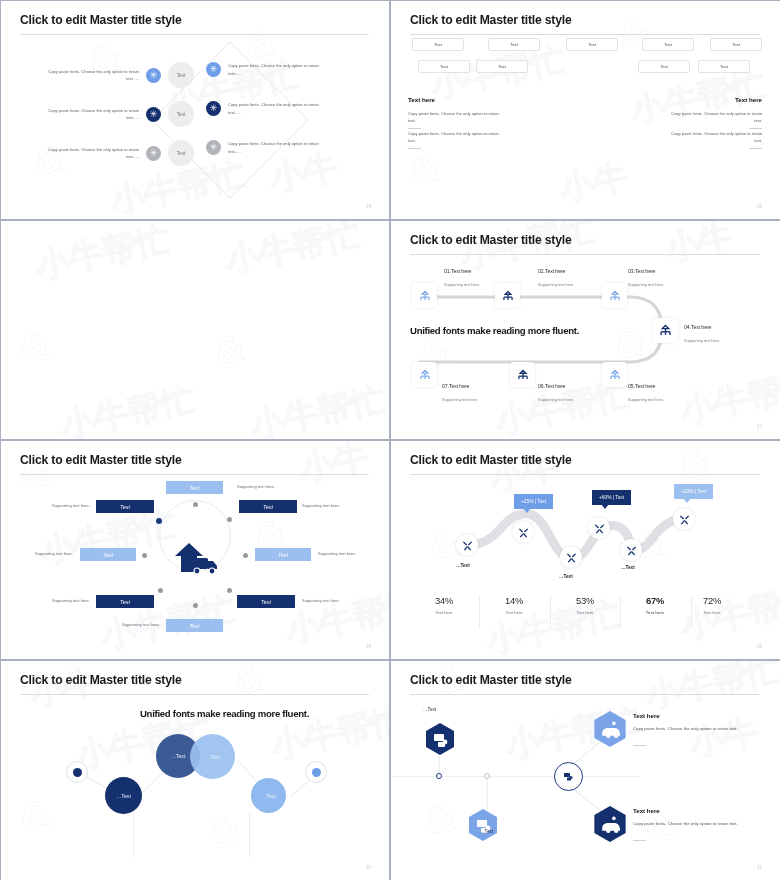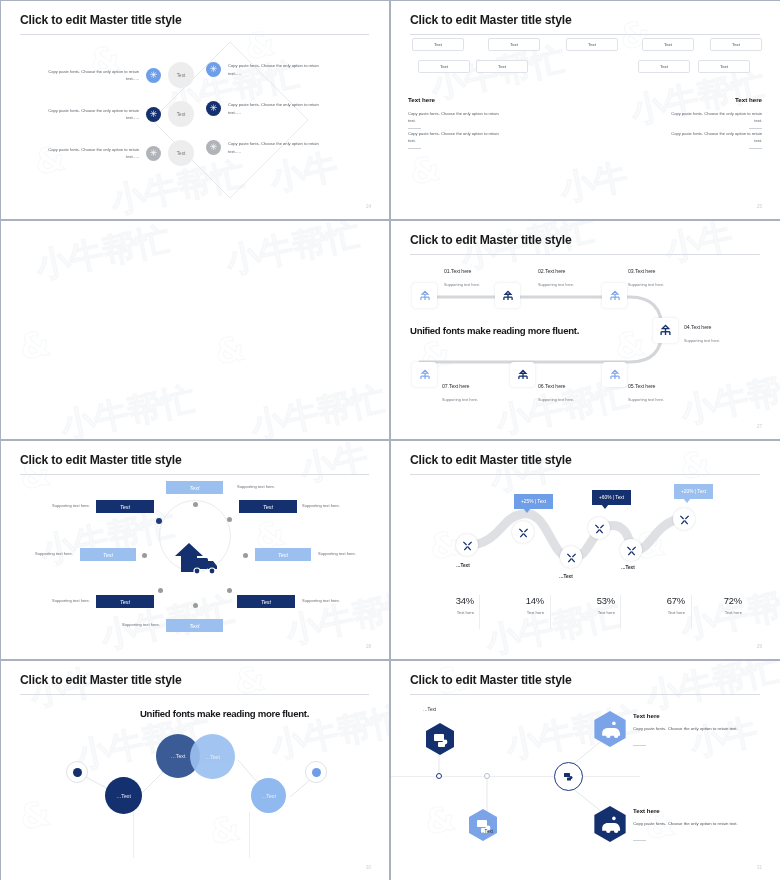--- a/index.html
+++ b/index.html
@@ -114,21 +114,21 @@
   }
   .s6 .callout{
     position:absolute; height:15px; padding:0 7px; display:flex;align-items:center;
     font-size:4.8px; color:#fff; z-index:10;
   }
   .s6 .callout .tail{
     position:absolute; bottom:-4px; width:0;height:0;
     border-left:4px solid transparent; border-right:4px solid transparent;
   }
   .s6 .nlab{ position:absolute; font-size:4.6px; font-weight:700; color:#23272e;}
-  .s6 .stat{ position:absolute; text-align:right; width:60px;}
+  .s6 .stat{ position:absolute; text-align:center; width:60px;}
   .s6 .stat .v{ font-size:9.4px; color:#24282f; letter-spacing:-.2px;}
   .s6 .stat .t{ font-size:4.2px; color:#6e747c; margin-top:4px;}
   .s6 .vline{ position:absolute; width:1px; height:34px; background:#ebedf0;}
 
   
   .s7 .h2{
     position:absolute; left:0; right:0; top:711px; text-align:center;
     font-size:9.6px; font-weight:700; color:#15171a; letter-spacing:-.3px;
   }
   .s7 .bub{
@@ -511,21 +511,21 @@
         <div class="t">Text here</div>
       </div>
       <div class="stat" style="left:94px;  top:155px;">
         <div class="v">14%</div>
         <div class="t">Text here</div>
       </div>
       <div class="stat" style="left:165px; top:155px;">
         <div class="v">53%</div>
         <div class="t">Text here</div>
       </div>
-      <div class="stat" style="left:235px; top:155px;">
+      <div class="stat" style="left:235px; top:155px;font-weight:bold;">
         <div class="v">67%</div>
         <div class="t">Text here</div>
       </div>
       <div class="stat" style="left:292px; top:155px;">
         <div class="v">72%</div>
         <div class="t">Text here</div>
       </div>
 
       <div class="vline" style="left:89px;  top:155px;"></div>
       <div class="vline" style="left:160px; top:155px;"></div>

